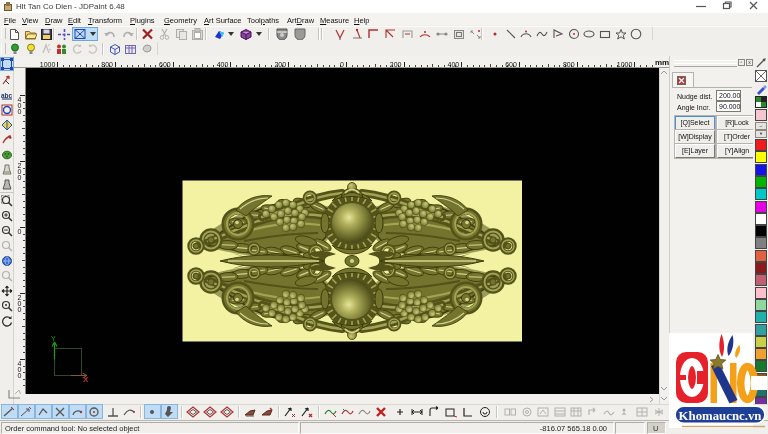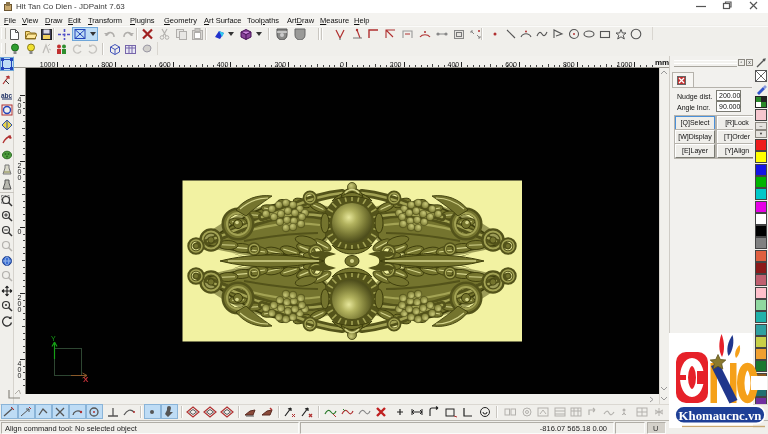--- a/index.html
+++ b/index.html
@@ -11,21 +11,21 @@
 .rbtn{position:absolute;width:38px;height:12px;background:#efeeea;border:1px solid #fff;border-right-color:#7a7a72;border-bottom-color:#7a7a72;box-shadow:0 0 0 1px #b7b4ad;font-size:7px;text-align:center;line-height:11px;color:#111;}
 .scell{position:absolute;top:2px;height:10px;border:1px solid #b0ada6;border-bottom-color:#fbfbfa;border-right-color:#fbfbfa;}
 </style></head>
 <body>
 
 <div class="abs" style="left:0;top:0;width:768px;height:13px;background:#ffffff;"></div>
 <svg class="abs" style="left:4px;top:2px" width="9" height="9">
     <rect x="0.5" y="2.5" width="7" height="6" fill="#c9a96e" stroke="#6b5530" stroke-width="1"></rect>
     <rect x="2" y="0" width="4" height="4" fill="#8a7348"></rect>
   </svg>
-<div class="abs" style="left:16px;top:2px;font-size:8px;color:#3a3a3a;">Hlt Tan Co Dien - JDPaint 7.63</div>
+<div class="abs" style="left:16px;top:2px;font-size:8px;color:#3a3a3a;">Hlt Tan Co Dien - JDPaint 6.48</div>
 <svg class="abs" style="left:692px;top:0" width="76" height="12">
     <path d="M4 6.5 H14" stroke="#555" stroke-width="1.2" fill="none"></path>
     <rect x="31.5" y="3.5" width="6" height="5" fill="none" stroke="#555" stroke-width="1.2"></rect>
     <path d="M33.5 3.5 v-1.5 h5.5 v5 h-1.5" fill="none" stroke="#555" stroke-width="1.2"></path>
     <path d="M58 2 L65 9 M65 2 L58 9" stroke="#555" stroke-width="1.2"></path>
   </svg>
 <div class="abs" style="left:0;top:13px;width:768px;height:12px;background:#f4f3f0;"></div>
 <div class="abs" style="left:4px;top:15.5px;font-size:7.5px;color:#111;white-space:pre;"><u>F</u>ile</div>
 <div class="abs" style="left:22px;top:15.5px;font-size:7.5px;color:#111;white-space:pre;"><u>V</u>iew</div>
 <div class="abs" style="left:45px;top:15.5px;font-size:7.5px;color:#111;white-space:pre;"><u>D</u>raw</div>
@@ -1154,21 +1154,21 @@
   </svg>
 <svg class="abs" style="left:651.5px;top:406px" width="15" height="12" viewBox="0 0 15 12">
     <path d="M7 2 v8 M3 4 l8 4 M11 4 l-8 4 M3 6 h8" stroke="#b3b1ad"></path>
   </svg>
 <svg class="abs" style="left:668.0px;top:406px" width="15" height="12" viewBox="0 0 15 12">
     <rect x="2" y="2" width="10" height="8" fill="none" stroke="#b3b1ad"></rect>
     <rect x="4.5" y="4" width="5" height="4" fill="none" stroke="#b3b1ad"></rect>
   </svg>
 <div class="abs" style="left:0;top:420px;width:768px;height:14px;background:#f0efeb;border-top:1px solid #b9b6af;box-sizing:border-box;"></div>
 <div class="scell" style="top:422px;left:1px;width:296px;">
-    <span style="position:absolute;left:3px;top:0.5px;font-size:7.5px;color:#222;white-space:pre;">Align command tool: No selected object</span>
+    <span style="position:absolute;left:3px;top:0.5px;font-size:7.5px;color:#222;white-space:pre;">Order command tool: No selected object</span>
   </div>
 <div class="scell" style="top:422px;left:300px;width:312px;">
     <span style="position:absolute;right:6px;top:0.5px;font-size:7.5px;color:#222;">-816.07 565.18 0.00</span>
   </div>
 <div class="scell" style="top:422px;left:615px;width:28px;"></div>
 <div class="scell" style="top:422px;left:647px;width:17px;background:#d4d1ca;">
     <span style="position:absolute;left:5px;top:0.5px;font-size:7.5px;color:#333;">U</span>
   </div>
 <svg class="abs" style="left:668px;top:326px;z-index:30;" width="100" height="102" viewBox="0 0 100 102">
     <rect x="1" y="7" width="84" height="95" fill="#ffffff"></rect>

